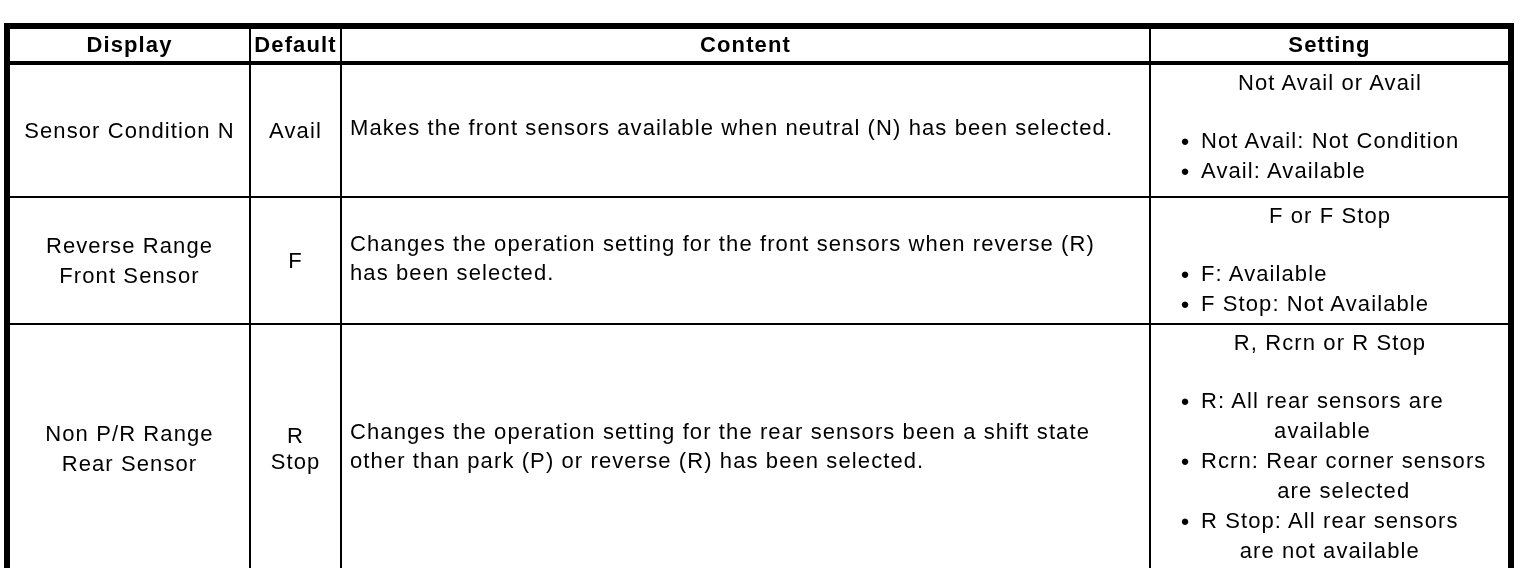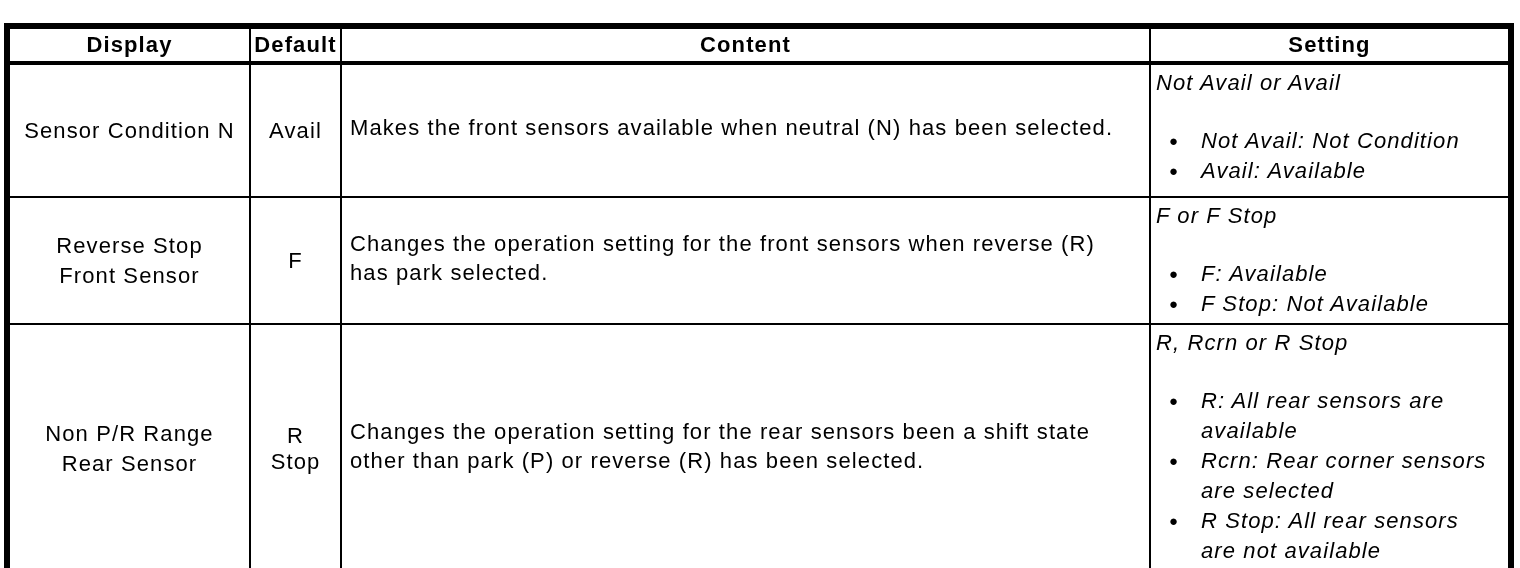--- a/index.html
+++ b/index.html
@@ -49,25 +49,24 @@
     padding: 0 10px;
   }
   td.cell-content {
     text-align: left;
     vertical-align: middle;
     white-space: pre-line;
     line-height: 29px;
     padding: 0 10px 6px 8px;
   }
   td.cell-setting {
-    text-align: left;
+    text-align: center;
     vertical-align: top;
     padding: 3px 4px 0 5px;
     line-height: 30px;
-    font-style: italic;
   }
   .setting-bullets {
     list-style: none;
     margin-top: 28px;
   }
   .bullet-item {
     display: flex;
     align-items: flex-start;
     padding-left: 13px;
   }
@@ -115,25 +114,25 @@
               <span class="bullet-text">Not Avail: Not Condition</span>
             </li>
             <li class="bullet-item">
               <span class="bullet-glyph">●</span>
               <span class="bullet-text">Avail: Available</span>
             </li>
           </ul>
         </td>
       </tr>
       <tr class="row-2">
-        <td class="cell-display">Reverse Stop
+        <td class="cell-display">Reverse Range
 Front Sensor</td>
         <td class="cell-default">F</td>
         <td class="cell-content">Changes the operation setting for the front sensors when reverse (R)
-has park selected.</td>
+has been selected.</td>
         <td class="cell-setting">
           <div class="setting-options">F or F Stop</div>
           <ul class="setting-bullets">
             <li class="bullet-item">
               <span class="bullet-glyph">●</span>
               <span class="bullet-text">F: Available</span>
             </li>
             <li class="bullet-item">
               <span class="bullet-glyph">●</span>
               <span class="bullet-text">F Stop: Not Available</span>

